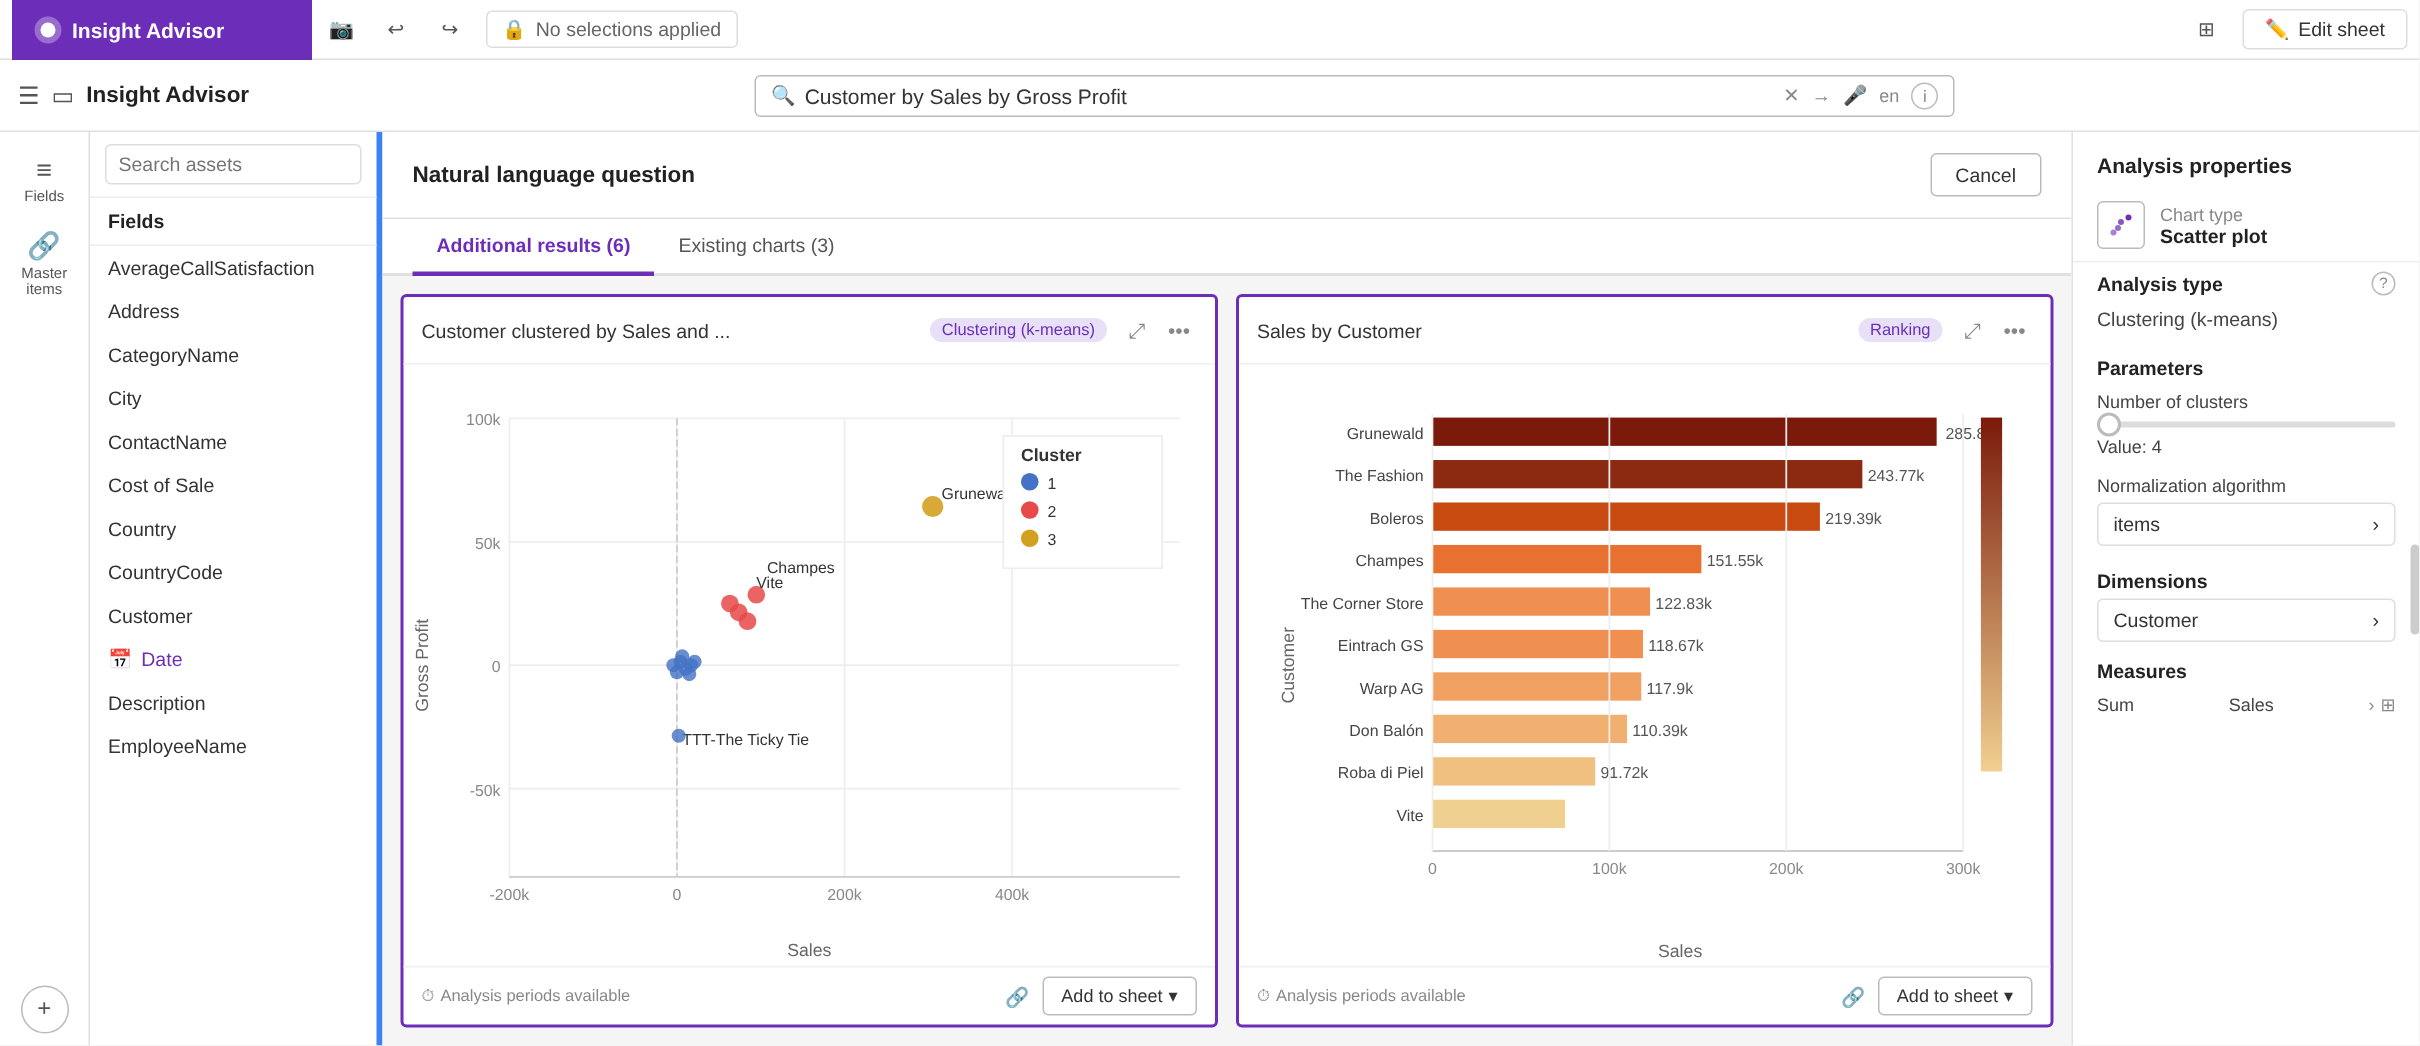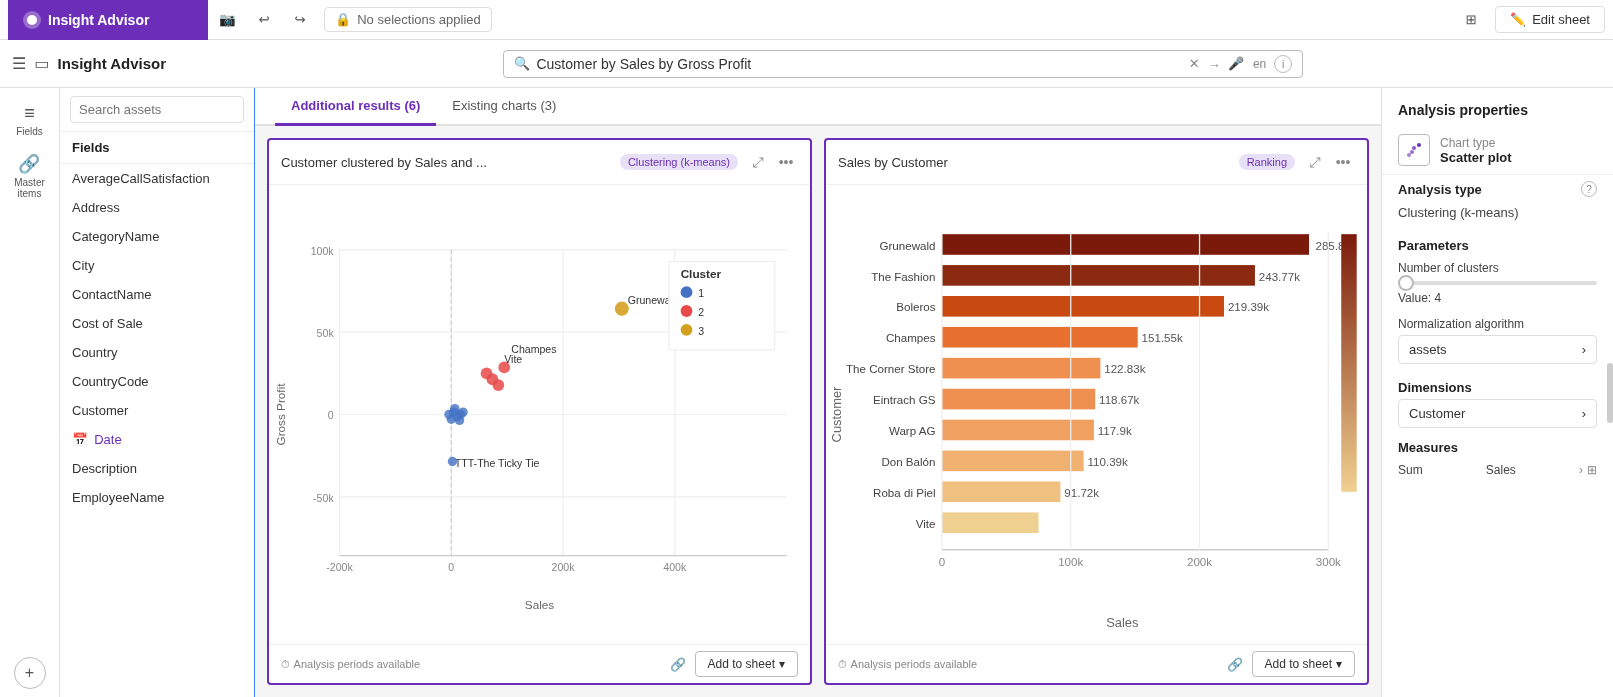--- a/index.html
+++ b/index.html
@@ -69,21 +69,21 @@
     }
     .sidebar-nav-btn .icon { font-size: 18px; }
     .sidebar-add-btn {
       width: 32px; height: 32px; border: 1px solid #bbb; background: #fff;
       cursor: pointer; border-radius: 50%; font-size: 16px; color: #555;
       display: flex; align-items: center; justify-content: center; margin-top: auto; margin-bottom: 8px;
     }
 
     
     .fields-panel {
-      width: 195px; background: #fff; border-right: 1px solid #3b82f6;
+      width: 195px; background: #fff; border-right: 4px solid #3b82f6;
       display: flex; flex-direction: column;
     }
     .fields-search {
       padding: 8px 10px; border-bottom: 1px solid #eee;
     }
     .fields-search input {
       width: 100%; border: 1px solid #ddd; border-radius: 4px;
       padding: 5px 8px; font-size: 13px; outline: none; color: #666;
     }
     .fields-header {
@@ -307,20 +307,24 @@
         <span style="font-size:13px;">📅</span>
         Date
       </div>
       <div class="field-item">Description</div>
       <div class="field-item">EmployeeName</div>
     </div>
   </div>
 
   <div class="content-area">
 
+    <div class="nl-bar">
+      <span class="nl-title">Natural language question</span>
+      <button class="cancel-btn">Cancel</button>
+    </div>
 
     <div class="tabs-bar">
       <div class="tab active">Additional results (6)</div>
       <div class="tab">Existing charts (3)</div>
     </div>
 
     <div class="charts-area">
 
       <div class="chart-card">
         <div class="chart-card-header">
@@ -527,21 +531,21 @@
     <div class="param-label">Number of clusters</div>
     <div class="slider-row">
       <div class="slider-track">
         <div class="slider-thumb"></div>
       </div>
     </div>
     <div class="value-label">Value: 4</div>
 
     <div class="norm-label">Normalization algorithm</div>
     <div class="dropdown-row">
-      <span>assets</span>
+      <span>items</span>
       <span>›</span>
     </div>
 
     <div class="dim-label">Dimensions</div>
     <div class="dim-value-row">
       <span>Customer</span>
       <span>›</span>
     </div>
 
     <div class="measures-label">Measures</div>

